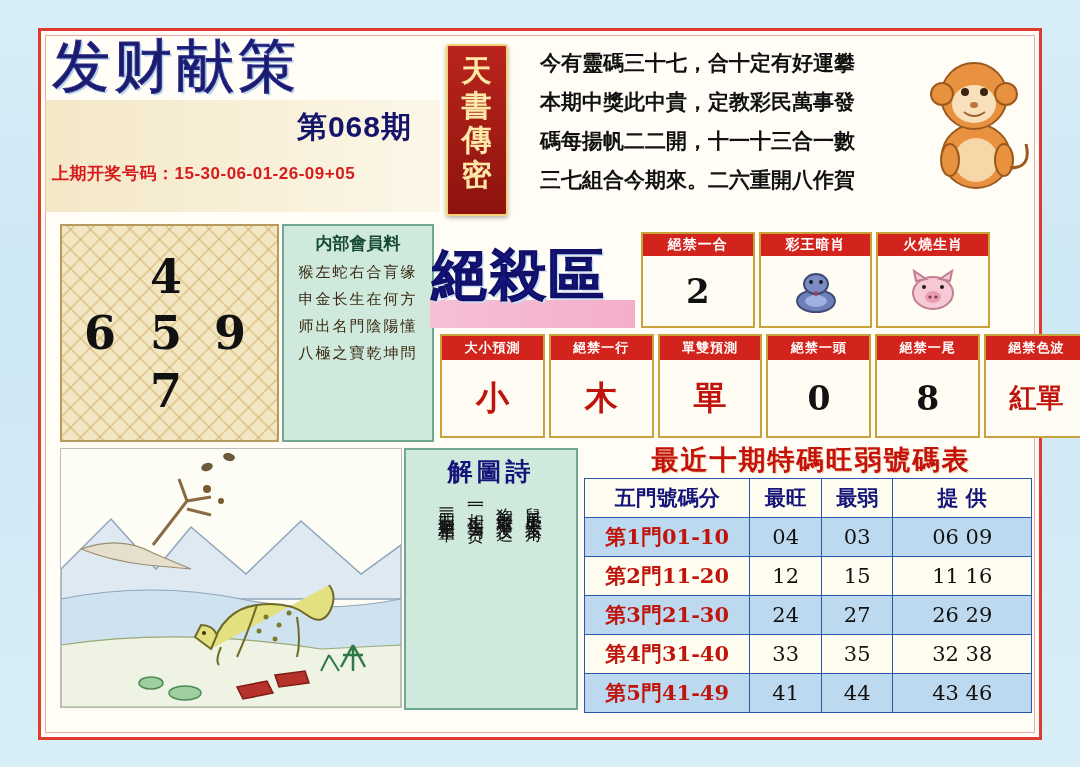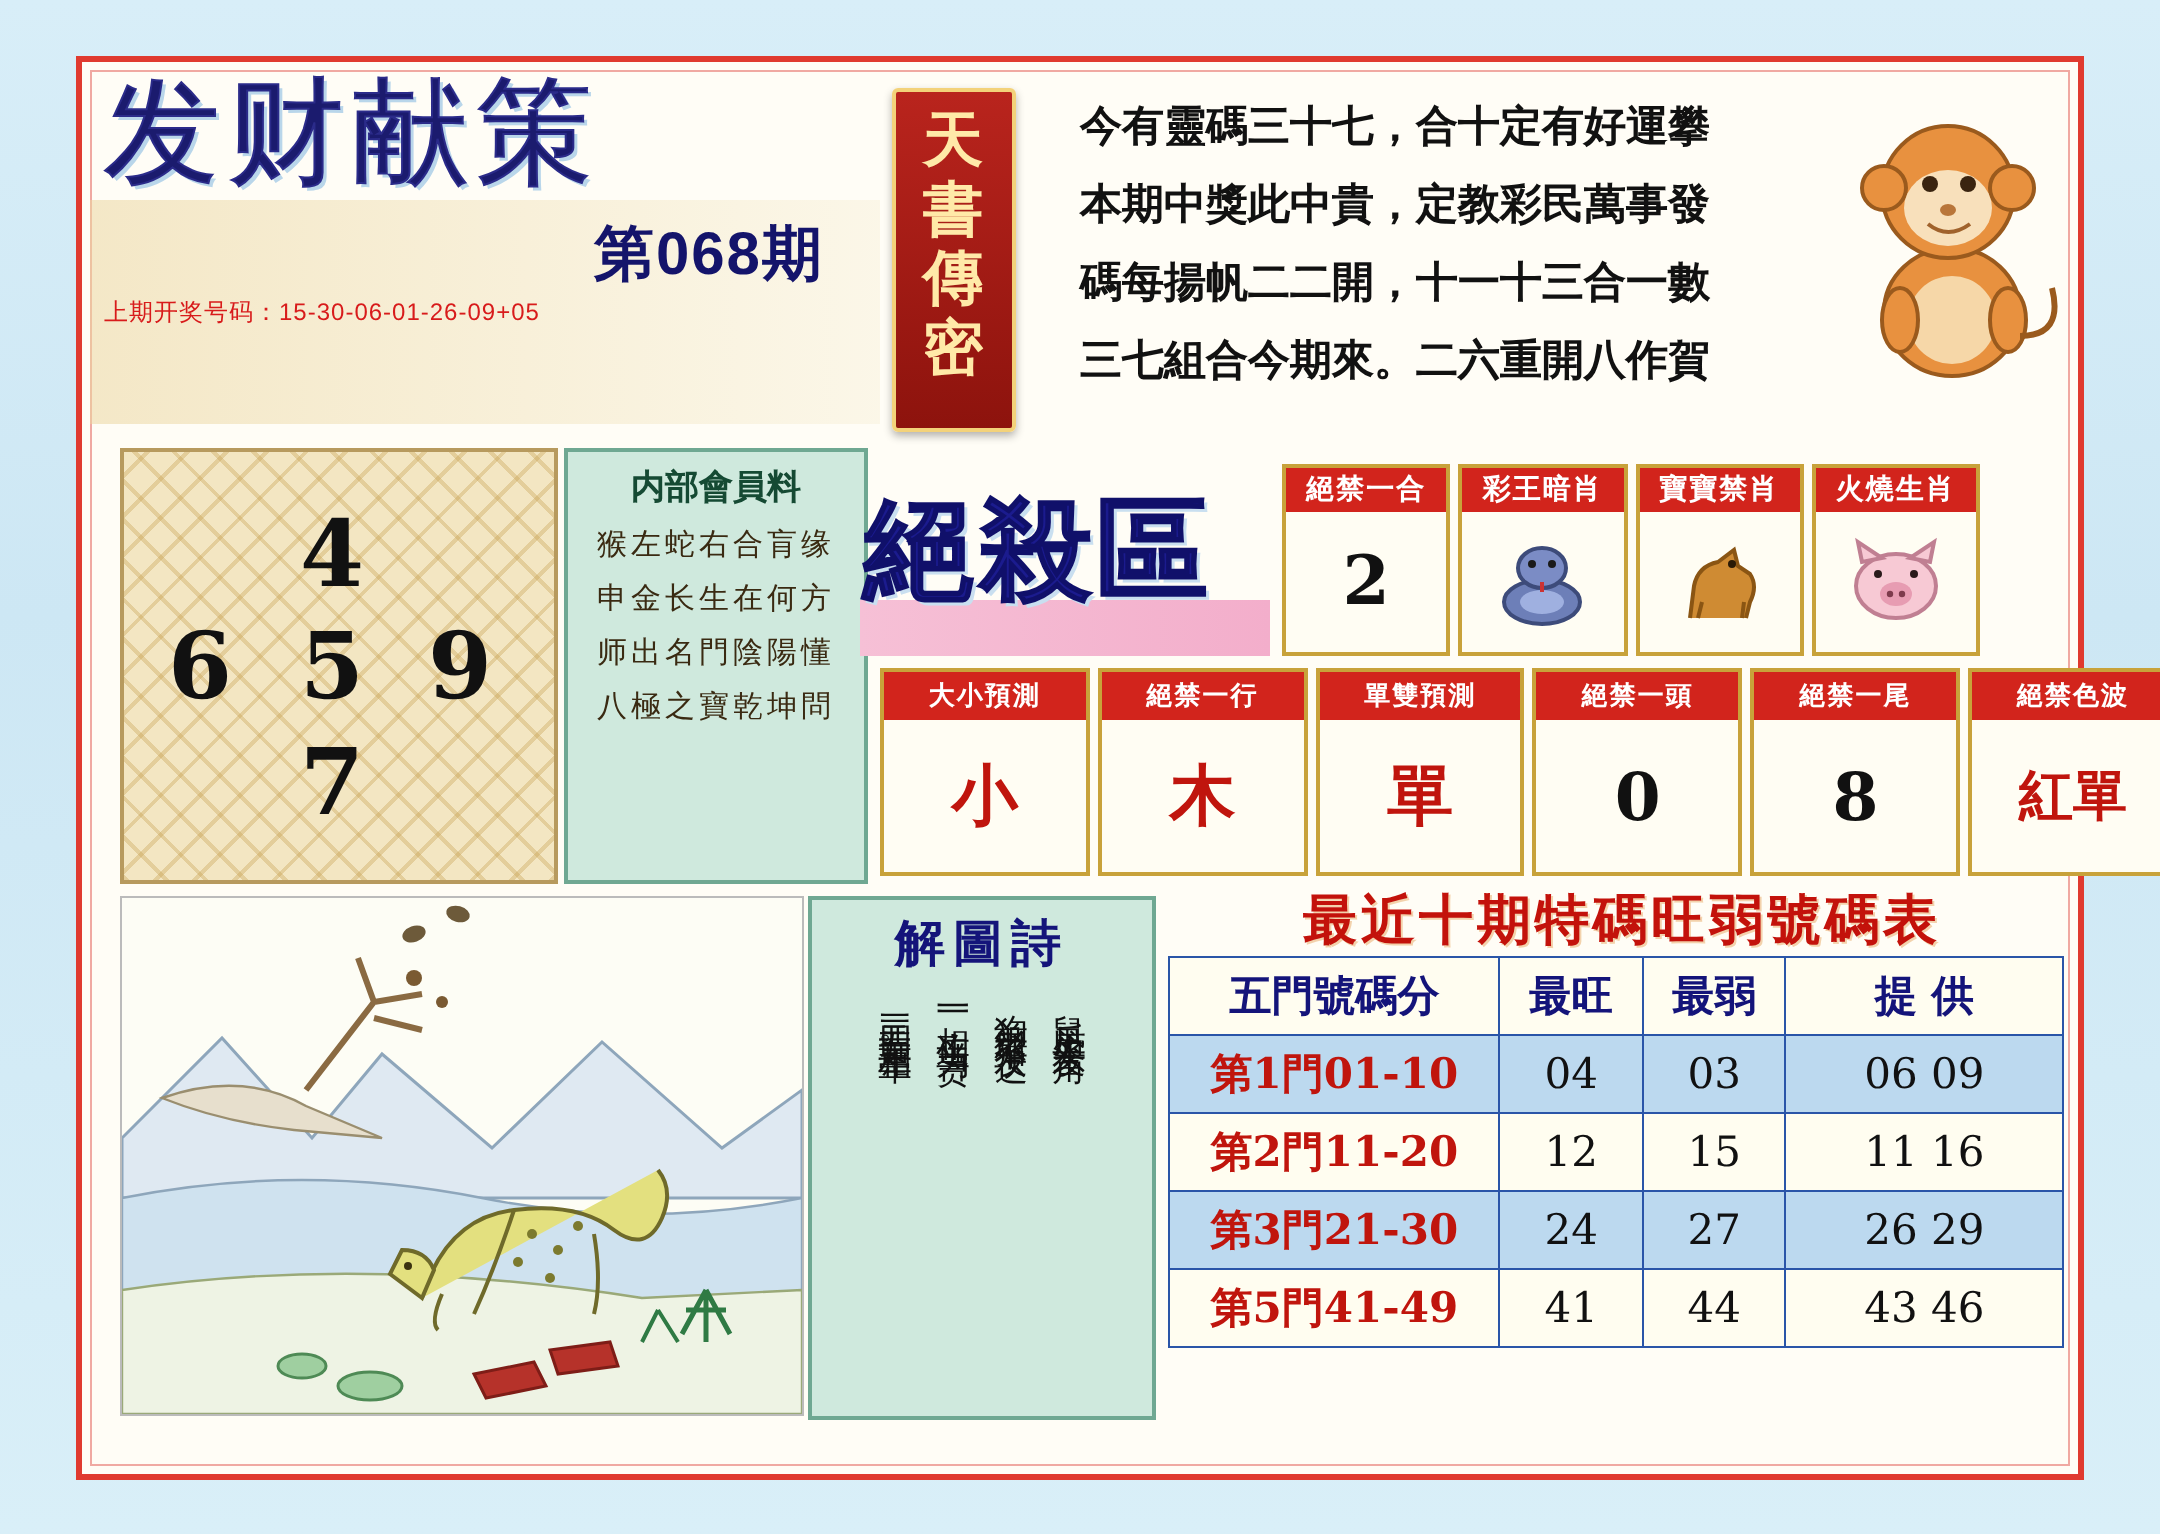--- a/index.html
+++ b/index.html
@@ -33,21 +33,21 @@
     -webkit-text-stroke:1px #2b2b8a;
     text-shadow:2px 2px 0 #b9d6ea;
     line-height:1.05;
   }
   .issue{
     margin-top:10px;font-size:30px;font-weight:bold;color:#14146b;
     letter-spacing:1px;
     text-align:right;
   }
   .prev-draw{
-    font-size:12px;font-weight:normal;color:#d81b1b;
+    margin-top:14px;font-size:17px;font-weight:bold;color:#d81b1b;
     letter-spacing:0.5px;
   }
   .header-tint{
     position:absolute;left:45px;top:100px;width:395px;height:112px;
     background:linear-gradient(90deg,rgba(235,214,160,.55),rgba(240,228,190,.25));
     z-index:0;
   }
 
   .seal{
     position:absolute;left:446px;top:44px;width:62px;height:172px;
@@ -279,30 +279,20 @@
     <div class="card">
       <div class="chead">彩王暗肖</div>
       <div class="cbody">
         <svg class="zodiac" viewBox="0 0 54 48">
           <ellipse cx="27" cy="34" rx="19" ry="11" fill="#6d7fb8" stroke="#3d4b7a" stroke-width="2"></ellipse>
           <ellipse cx="27" cy="34" rx="11" ry="6" fill="#9fb0e0"></ellipse>
           <ellipse cx="27" cy="17" rx="12" ry="10" fill="#7b8cc5" stroke="#3d4b7a" stroke-width="2"></ellipse>
           <circle cx="22" cy="15" r="2" fill="#1a1a1a"></circle>
           <circle cx="32" cy="15" r="2" fill="#1a1a1a"></circle>
           <path d="M27 24 l0 5" stroke="#c33" stroke-width="2"></path>
-        </svg>
-      </div>
-    </div>
-    <div class="card">
-      <div class="chead">寶寶禁肖</div>
-      <div class="cbody">
-        <svg class="zodiac" viewBox="0 0 54 48">
-          <path d="M12 42 L14 26 Q16 16 26 14 L34 8 L36 16 L42 20 Q46 26 42 34 L40 42" fill="#cf8b33" stroke="#8a5513" stroke-width="2"></path>
-          <circle cx="33" cy="15" r="2" fill="#2a1a06"></circle>
-          <path d="M16 42 l2 -8 M38 42 l1 -8" stroke="#8a5513" stroke-width="2"></path>
         </svg>
       </div>
     </div>
     <div class="card">
       <div class="chead">火燒生肖</div>
       <div class="cbody">
         <svg class="zodiac" viewBox="0 0 54 48">
           <ellipse cx="27" cy="26" rx="20" ry="16" fill="#f7c9d4" stroke="#c07f92" stroke-width="2"></ellipse>
           <polygon points="10,14 8,4 20,12" fill="#f7c9d4" stroke="#c07f92" stroke-width="2"></polygon>
           <polygon points="44,14 46,4 34,12" fill="#f7c9d4" stroke="#c07f92" stroke-width="2"></polygon>
@@ -412,20 +402,26 @@
         <td>15</td>
         <td>11 16</td>
       </tr>
       <tr>
         <td class="gate">第3門21-30</td>
         <td>24</td>
         <td>27</td>
         <td>26 29</td>
       </tr>
       <tr>
+        <td class="gate">第4門31-40</td>
+        <td>33</td>
+        <td>35</td>
+        <td>32 38</td>
+      </tr>
+      <tr>
         <td class="gate">第5門41-49</td>
         <td>41</td>
         <td>44</td>
         <td>43 46</td>
       </tr>
     </tbody>
   </table>
 </div>
 
 </body></html>

